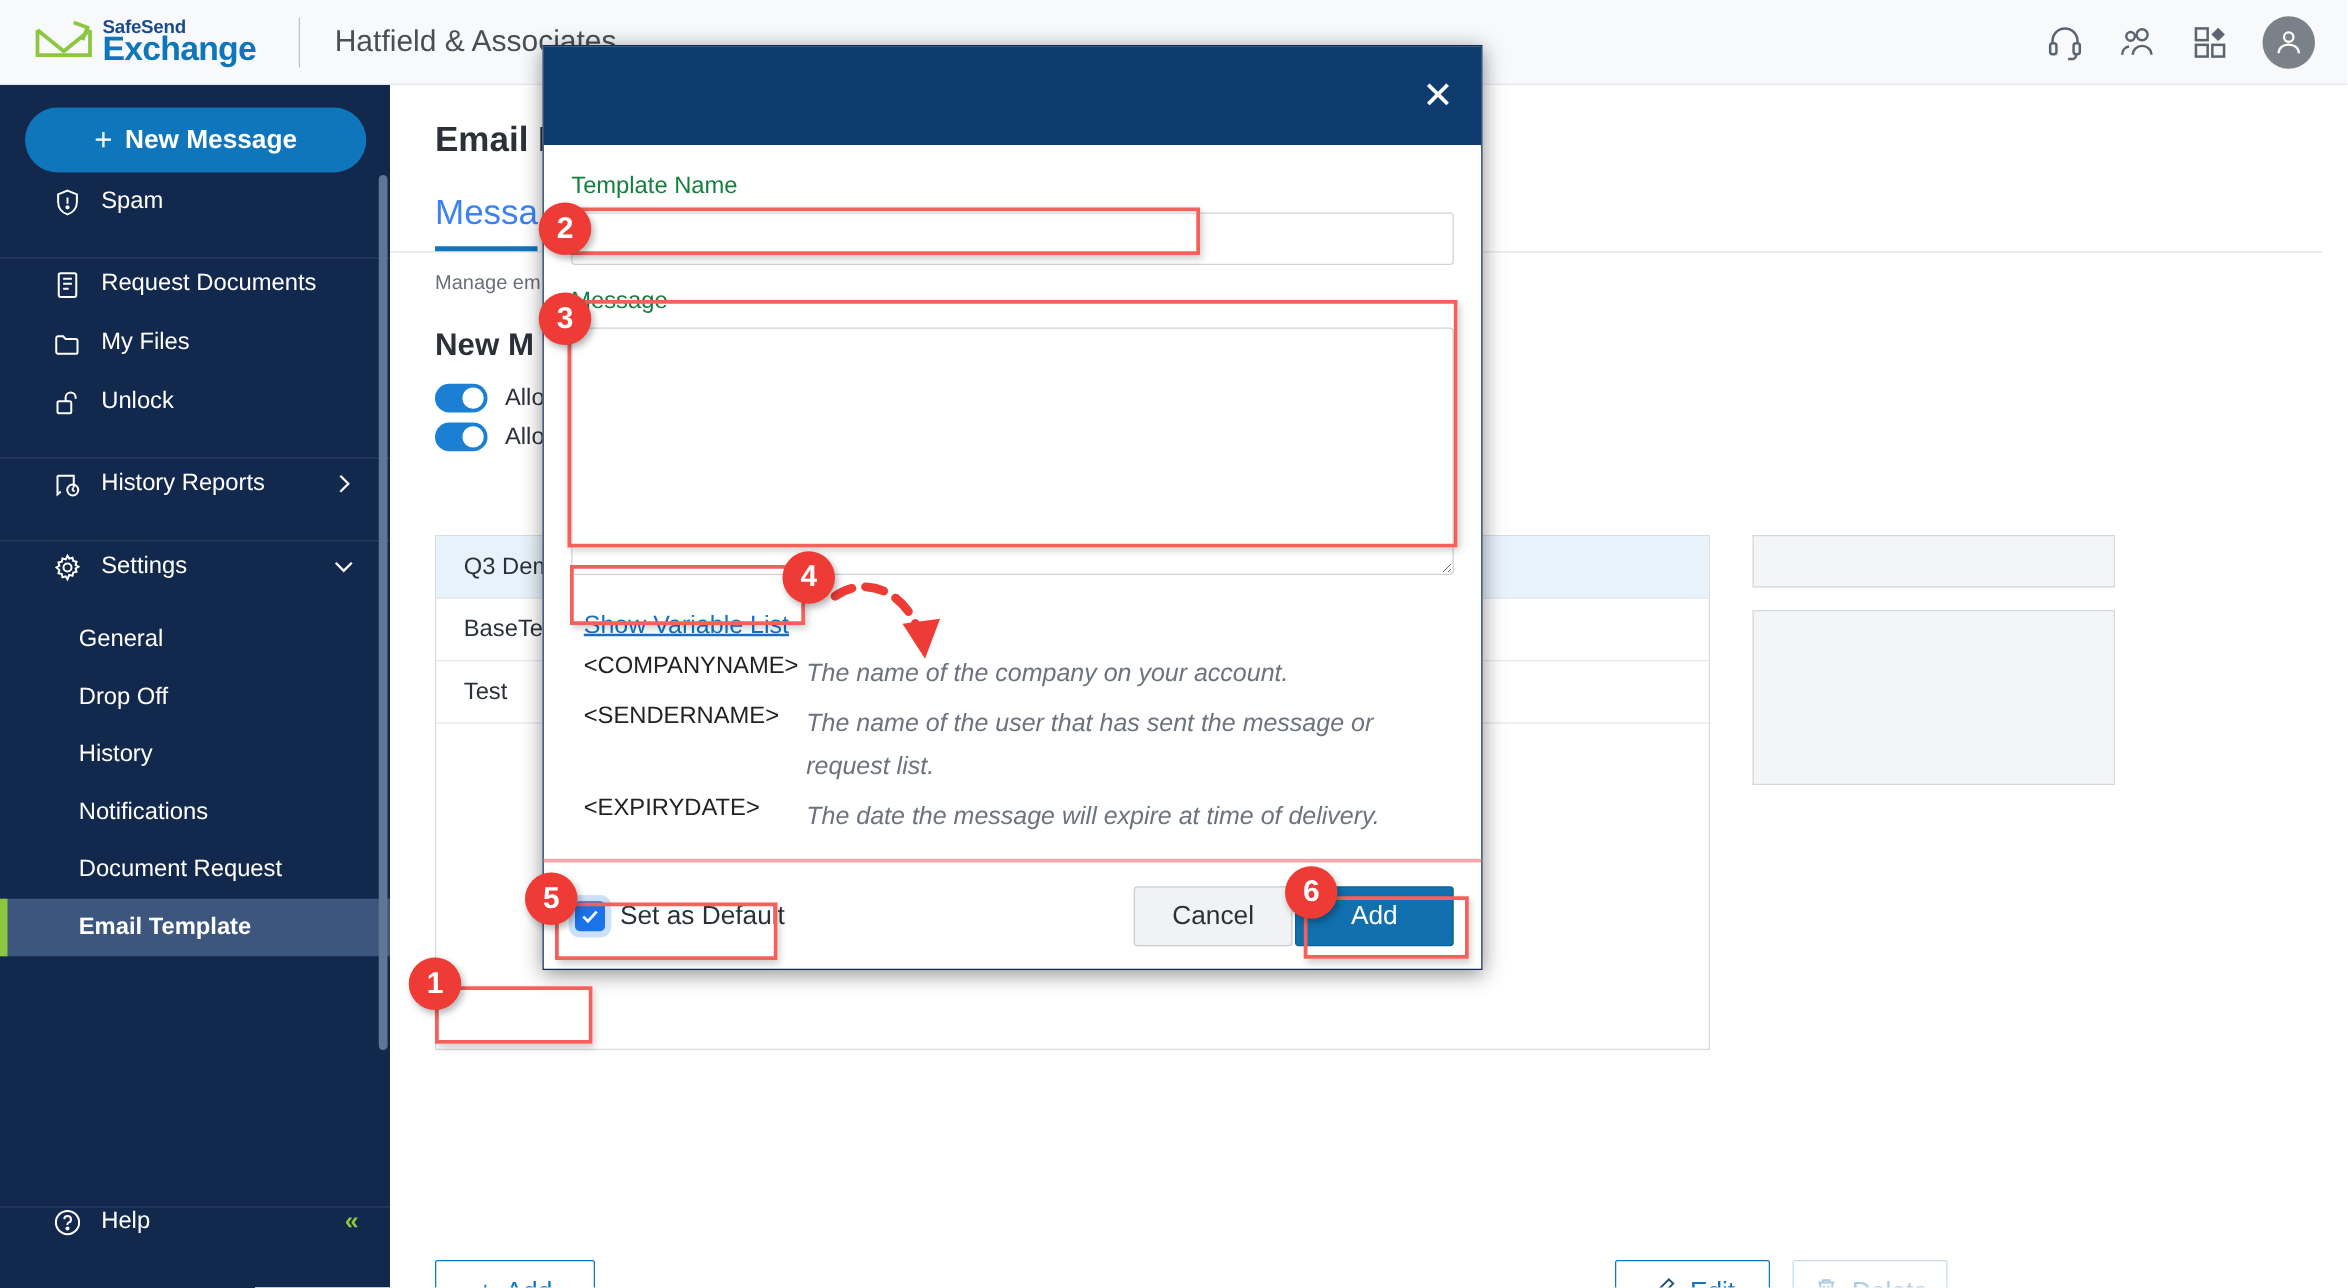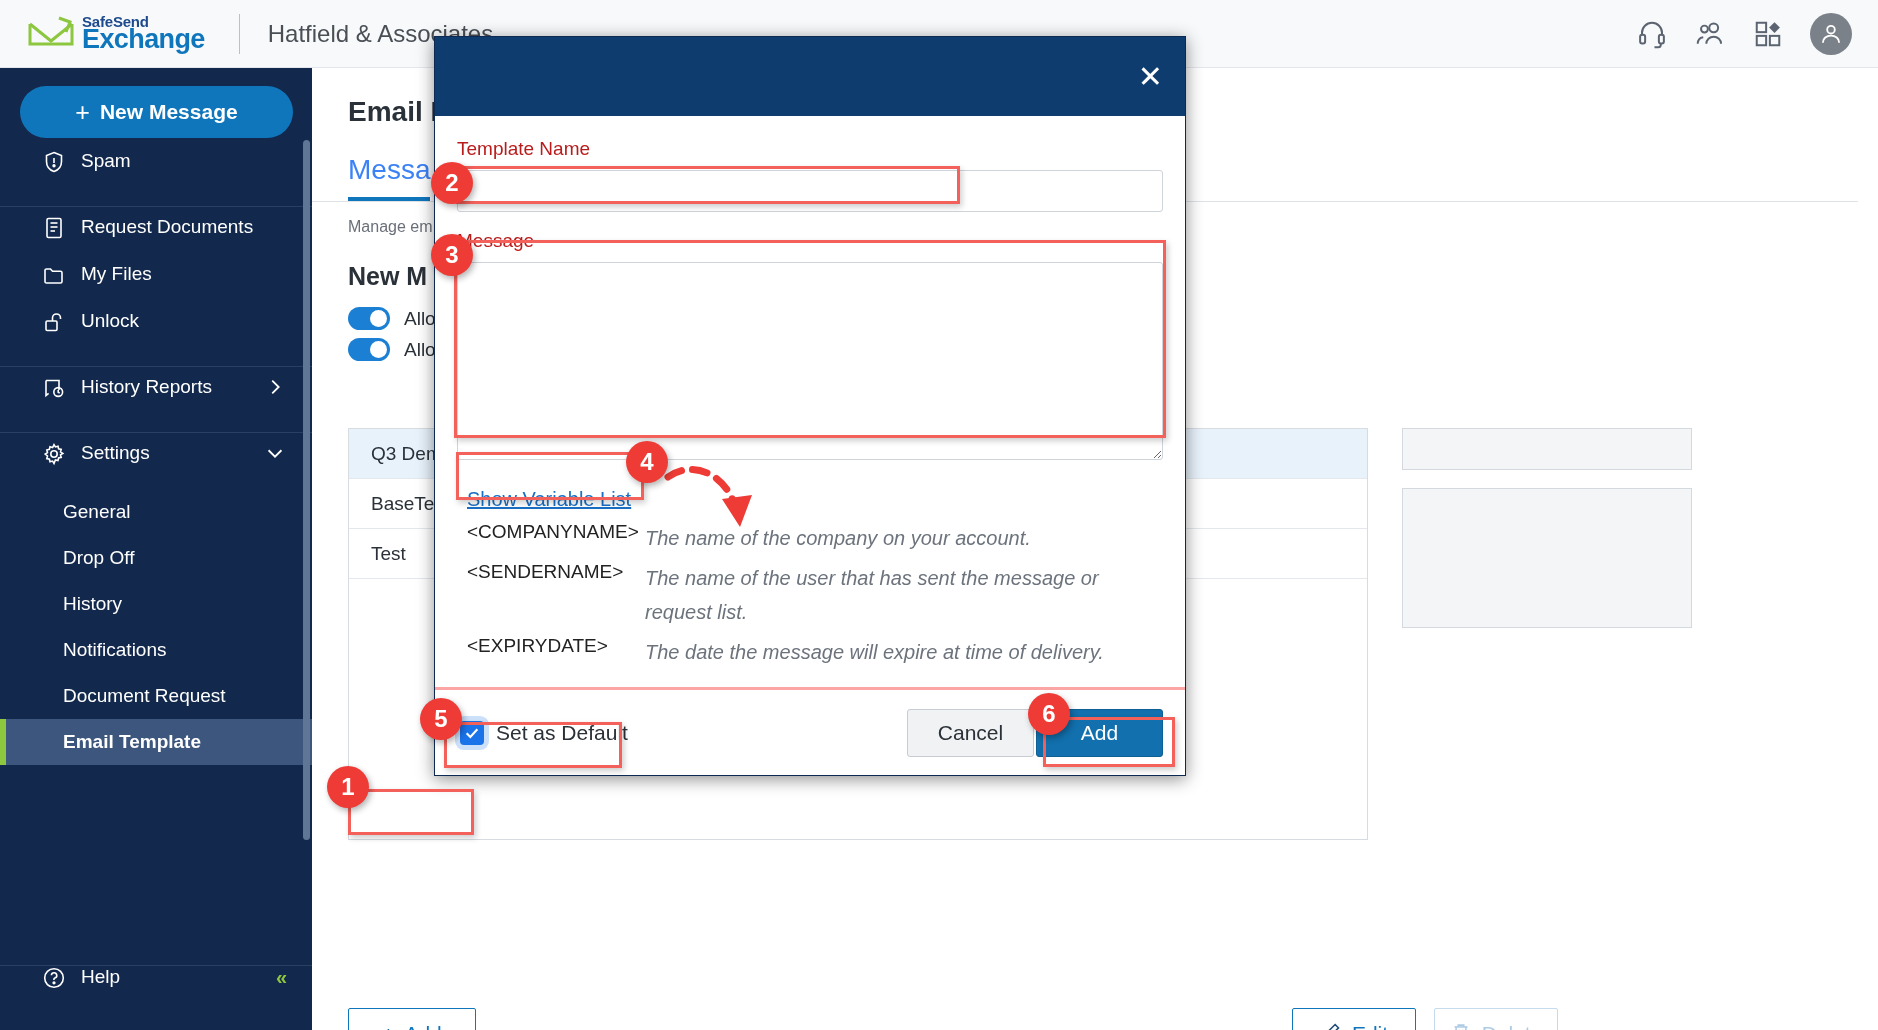--- a/index.html
+++ b/index.html
@@ -116,21 +116,21 @@
     background: #fff; box-shadow: 0 3px 16px rgba(0,0,0,.45);
     border: 1px solid #0e2a52;
   }
   .modal-header {
     height: 79px; background: #0f3c6e; display: flex; align-items: center;
     padding: 0 22px 0 25px; color: #fff;
   }
   .modal-title { font-size: 26px; font-weight: bold; }
   .modal-close { margin-left: auto; font-size: 30px; cursor: pointer; line-height: 1; font-weight: 300; }
   .modal-body { padding: 22px 22px 0 22px; height: 600px; }
-  .field-label { font-size: 19px; color: #b91c1c; margin-bottom: 10px; }
+  .field-label { font-size: 19px; color: #15803d; margin-bottom: 10px; }
   .text-input { width: 706px; height: 42px; border: 1px solid #ced4da; border-radius: 3px; background:#fff; }
   .text-area { width: 706px; height: 198px; border: 1px solid #ced4da; border-radius: 3px; background:#fff; margin-bottom: 8px; }
   .varlink { color: #1a6fc4; font-size: 20px; text-decoration: underline; cursor: pointer; display:inline-block; margin: 16px 0 10px 10px;}
   .var-table { margin-left: 10px; }
   .var-row { display: flex; margin-bottom: 6px; }
   .var-key { width: 178px; font-size: 19px; color: #222; white-space: nowrap; }
   .var-desc { font-size: 20px; color: #6c737c; font-style: italic; line-height: 1.7; }
   .modal-footer {
     position: absolute; left: 0; bottom: 0; width: 750px; height: 88px;
     border-top: 3px solid #fca5a5; display: flex; align-items: center; padding: 0 22px 0 25px;

